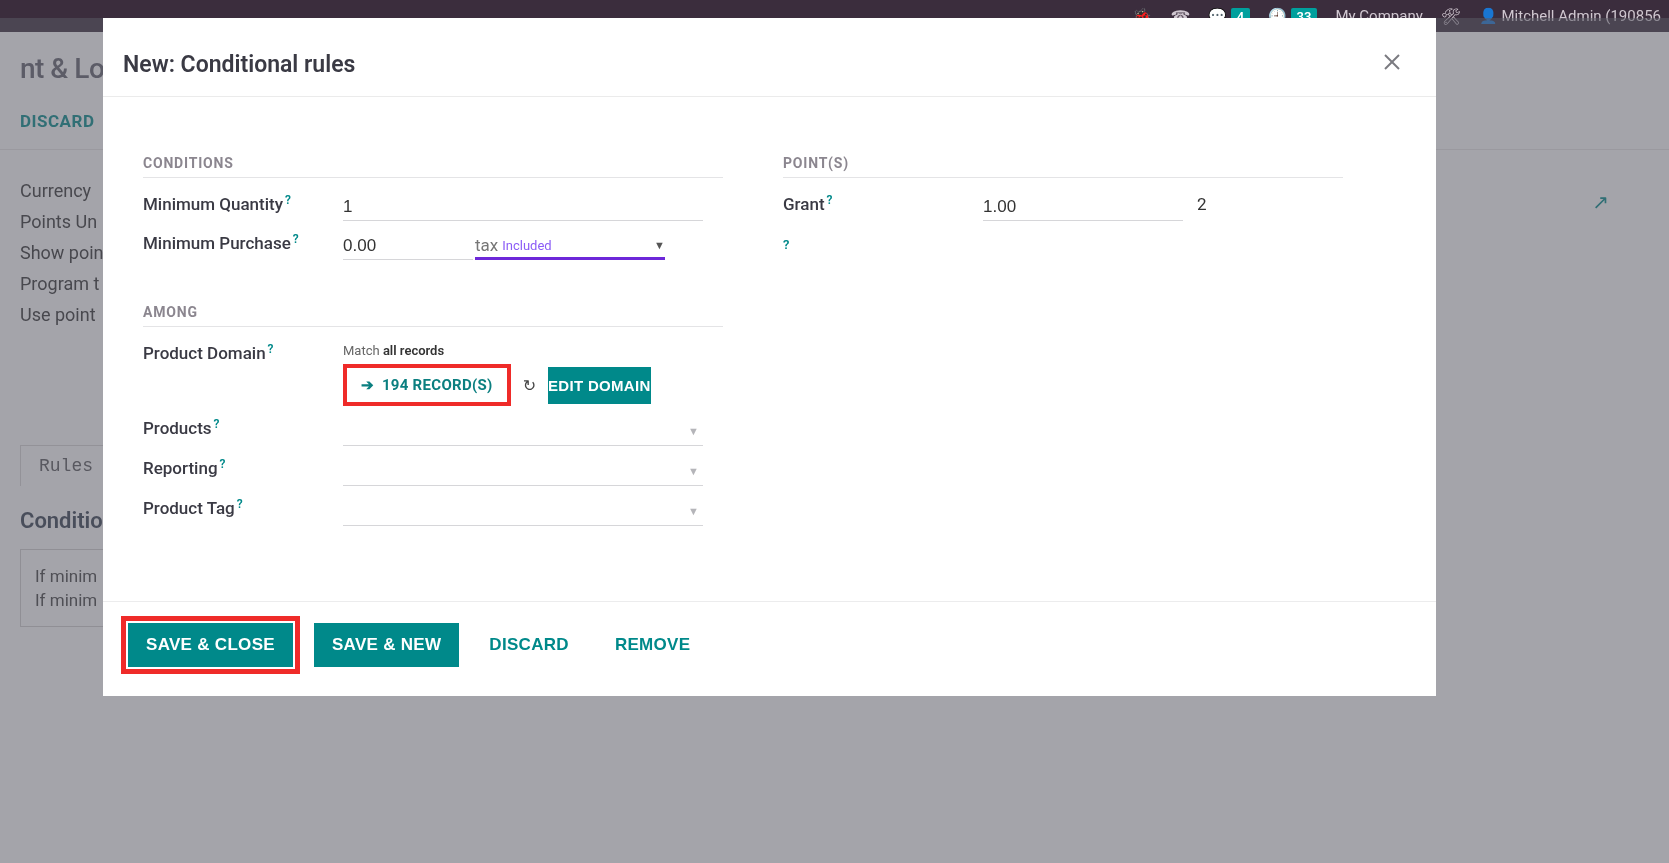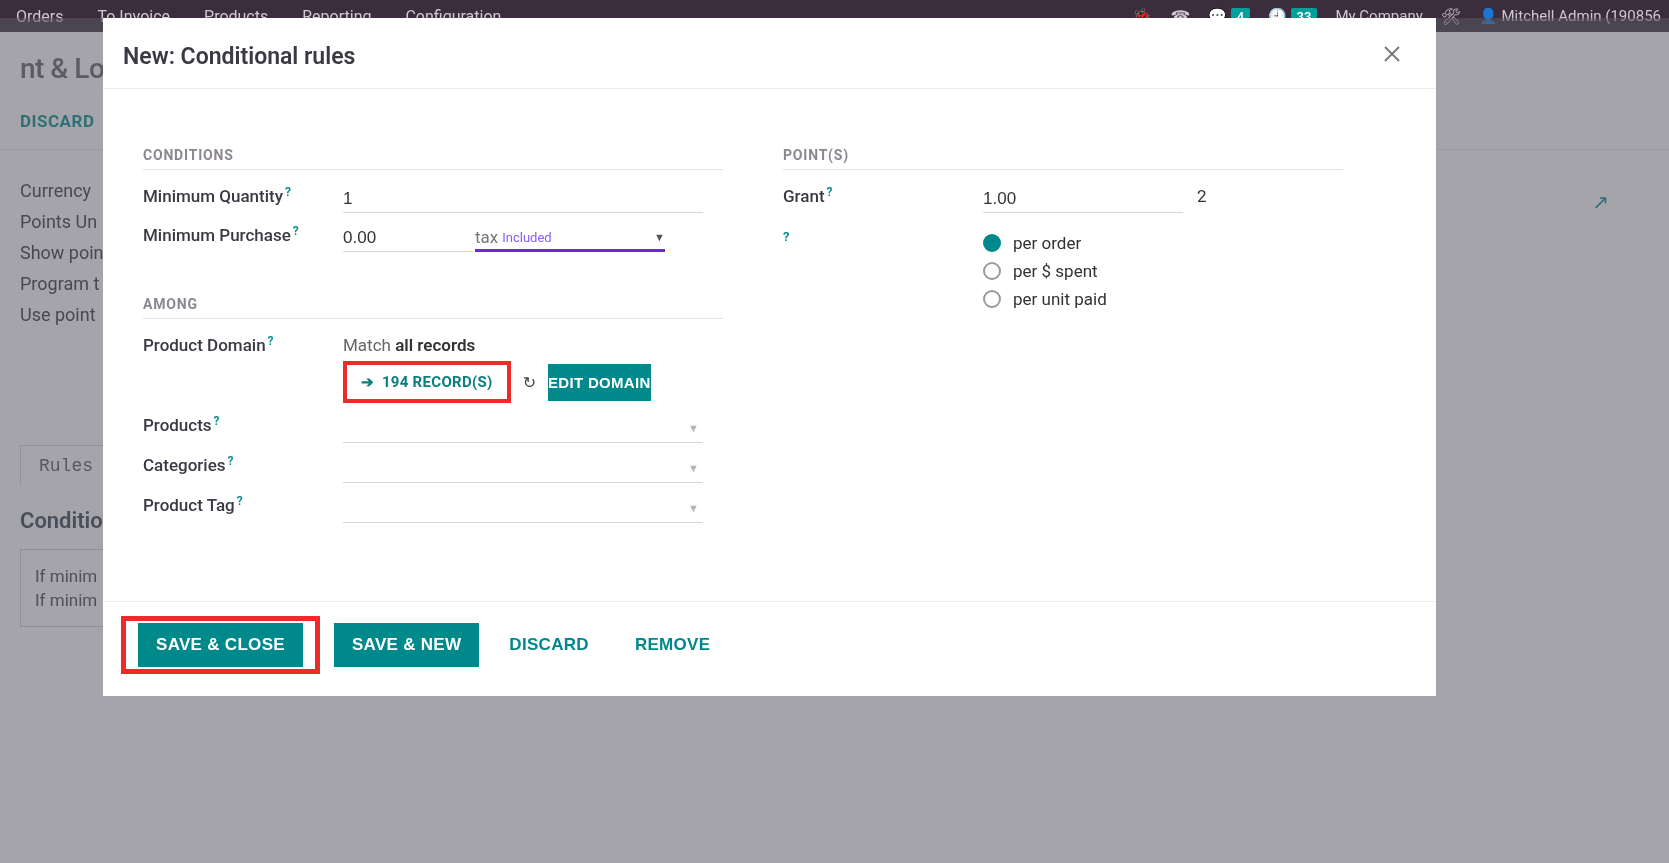--- a/index.html
+++ b/index.html
@@ -69,21 +69,21 @@
   position:absolute;
   left:103px; top:18px;
   width:1333px;
   height:678px;
   background:#fff;
   z-index:10;
   display:flex;
   flex-direction:column;
 }
 .modal-header {
-  padding: 24px 32px 18px 20px;
+  padding: 32px 32px 18px 20px;
   display:flex; align-items:center;
   border-bottom:1px solid #ebebeb;
 }
 .modal-header h1 {
   font-size:23px; font-weight:600; color:#3a3a44;
 }
 .modal-header .close { margin-left:auto; color:#7a7a80; cursor:pointer; }
 .modal-header .close svg { width:24px; height:24px; }
 
 .modal-body {
@@ -112,29 +112,29 @@
 .w-sm { width:130px; }
 .w-md { width:360px; }
 .w-grant { width:200px; }
 
 .tax-select-wrap { display:flex; align-items:center; border-bottom:3px solid #6d28d9; width:190px; margin-left:2px; padding:2px 0;}
 .tax-select-wrap .taxlabel { color:#777; font-size:17px; margin-right:4px; }
 .tax-select-wrap .taxval { color:#8b5cf6; font-size:13px; flex:1; }
 .tax-select-wrap .caret { color:#555; font-size:11px; }
 
 .domain-block { display:flex; flex-direction:column; }
-.domain-match { font-size:17px; color:#666; }
+.domain-match { font-size:13px; color:#666; }
 .domain-match .bold { color:#333; font-weight:600; }
 .domain-actions { display:flex; align-items:center; gap:12px; margin-top:6px; }
 .records-btn {
   display:flex; align-items:center; gap:8px; color:#0b7f80; font-weight:700; font-size:15px;
   padding:6px 12px; cursor:pointer; letter-spacing:0.3px;
 }
 .redbox1 { border:4px solid #ef2b29; padding:2px 2px; }
-.redbox2 { border:5px solid #ef2b29; padding:2px 12px; display:inline-block; }
+.redbox2 { border:5px solid #ef2b29; padding:2px 2px; display:inline-block; }
 .refresh-icon { color:#444; font-size:16px; }
 .edit-domain-btn {
   background:#00898a; color:#fff; font-weight:700; font-size:15px; padding:10px 0;
   border:none; cursor:pointer; letter-spacing:0.3px;
 }
 
 .select-underline {
   width:360px; border-bottom:1px solid #d6d6d9; height:28px; display:flex; align-items:center; justify-content:flex-end;
 }
 .select-underline .caret { color:#b5b5b9; font-size:11px; padding-right:4px; }
@@ -158,27 +158,20 @@
   background:transparent; border:none; color:#00898a; font-weight:700; font-size:17px; padding:12px 16px; cursor:pointer;
   letter-spacing:0.3px;
 }
 
 .among-sect { margin-top:44px; }
 </style>
 </head>
 <body>
 
 <div class="topnav">
-  <div class="nav-items">
-    <span>Orders</span>
-    <span>To Invoice</span>
-    <span>Products</span>
-    <span>Reporting</span>
-    <span>Configuration</span>
-  </div>
   <div class="right">
     <span class="mini-icon">🐞</span>
     <span class="mini-icon">☎</span>
     <span>💬 <span class="badge">4</span></span>
     <span>🕘 <span class="badge">33</span></span>
     <span>My Company</span>
     <span class="mini-icon">🛠</span>
     <span>👤 <span>Mitchell Admin (190856</span></span>
   </div>
 </div>
@@ -271,21 +264,21 @@
         <div class="formrow">
           <span class="label">
             <span>Products</span><span class="help">?</span>
           </span>
           <div class="select-underline">
               <span class="caret">▼</span>
             </div>
         </div>
         <div class="formrow">
           <span class="label">
-            <span>Categories</span><span class="help">?</span>
+            <span>Reporting</span><span class="help">?</span>
           </span>
           <div class="select-underline">
               <span class="caret">▼</span>
             </div>
         </div>
         <div class="formrow">
           <span class="label">
             <span>Product Tag</span><span class="help">?</span>
           </span>
           <div class="select-underline">
@@ -301,34 +294,20 @@
       <div class="formrow">
         <span class="label" style="width:200px;">
           <span>Grant</span><span class="help">?</span>
         </span>
         <input class="input-underline w-grant" value="1.00" style="">
         <span style="margin-left:14px; font-size:17px; color:#333;">2</span>
       </div>
 
       <div class="formrow" style="align-items:flex-start;">
         <span class="label" style="width:200px;"><span class="help-solo">?</span></span>
-        <div>
-          <div class="radio-row">
-            <span class="radio-dot selected"></span>
-            <span>per order</span>
-          </div>
-          <div class="radio-row">
-            <span class="radio-dot"></span>
-            <span>per $ spent</span>
-          </div>
-          <div class="radio-row">
-            <span class="radio-dot"></span>
-            <span>per unit paid</span>
-          </div>
-        </div>
       </div>
     </div>
   </div>
 
   <div class="modal-footer">
     <span class="redbox2">
       <button class="btn-primary">SAVE &amp; CLOSE</button>
     </span>
     <button class="btn-primary">SAVE &amp; NEW</button>
     <button class="btn-link">DISCARD</button>

